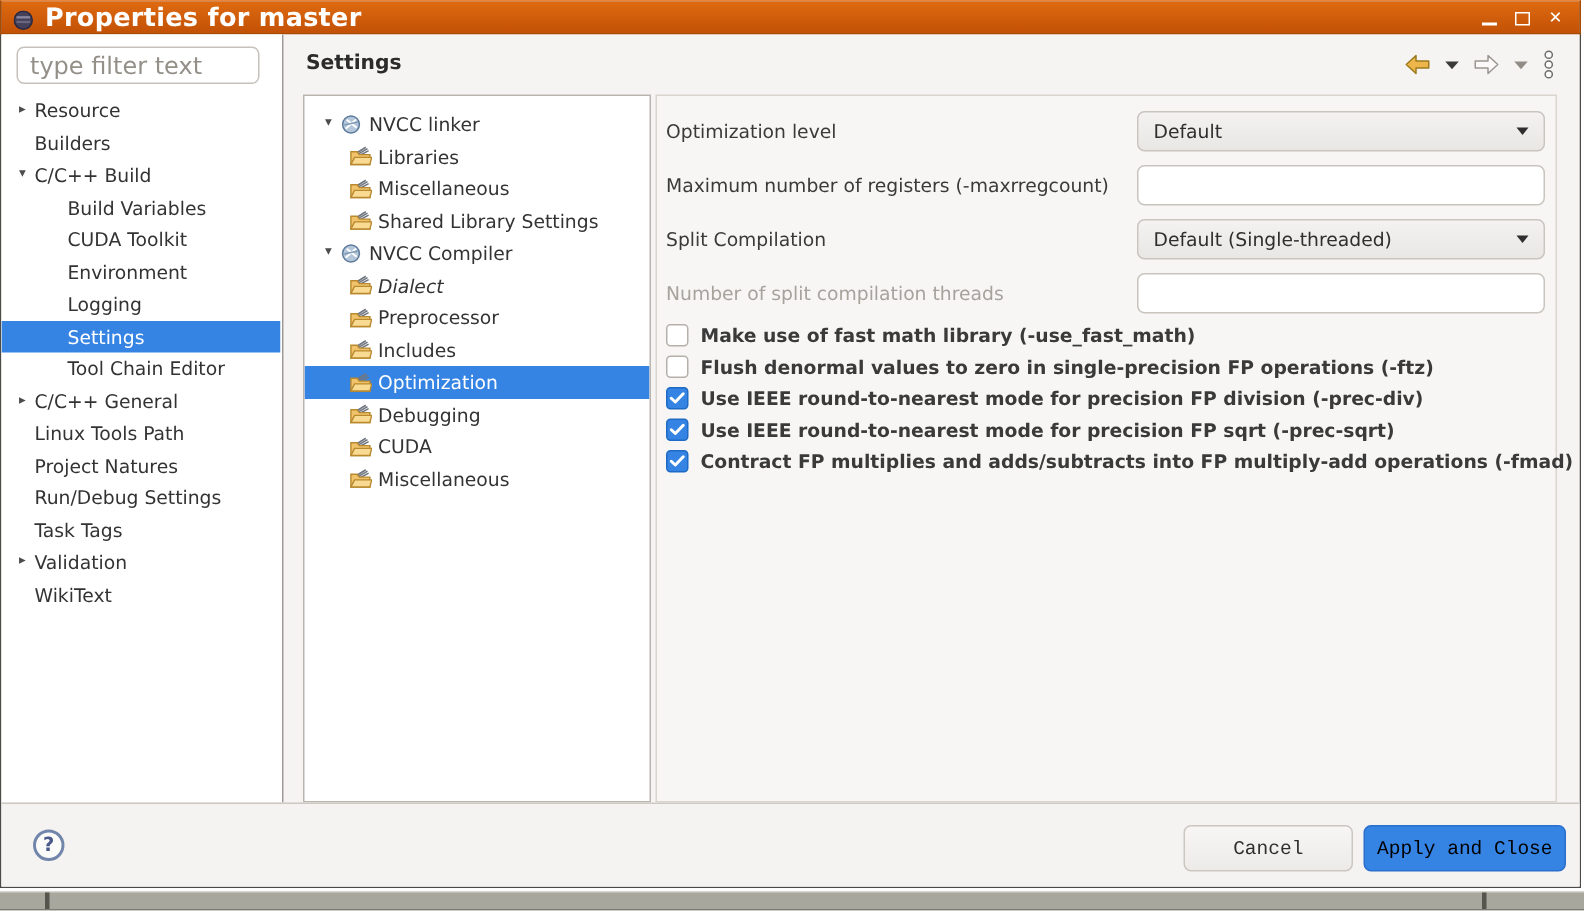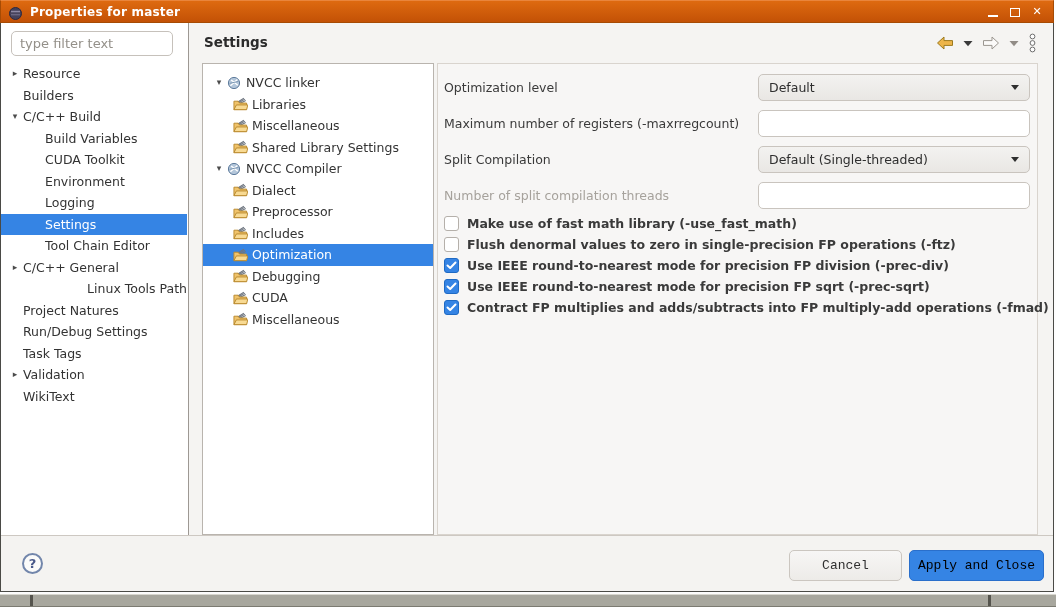--- a/index.html
+++ b/index.html
@@ -9,35 +9,35 @@
   .screen { position:absolute; inset:0; background:#fdfdfd; }
 
   
   .window { position:absolute; left:0; top:0; width:1054px; height:592px;
             border:1px solid #4a4a46; background:#f5f4f2; }
   .titlebar { position:absolute; left:-1px; top:-1px; right:-1px; height:23px;
               background:linear-gradient(#de6a10,#c35106);
               border:1px solid #a64b04; border-top-color:#e9853c;
               display:flex; align-items:center; padding:0 6px; }
   .tb-icon { width:13px; height:13px; margin:0 8px 0 2px; flex:0 0 auto; }
-  .tb-title { color:#ffffff; font-weight:bold; font-size:12px; letter-spacing:.2px; }
+  .tb-title { color:#ffffff; font-weight:bold; font-size:17px; letter-spacing:.2px; }
   .tb-controls { margin-left:auto; display:flex; align-items:center; gap:10px; padding-right:4px; }
   .tb-btn { width:12px; height:12px; position:relative; cursor:pointer; }
   .tb-btn.min::after { content:""; position:absolute; left:1px; right:1px; bottom:1px; height:2px; background:#ffffff; }
   .tb-btn.max::after { content:""; position:absolute; left:1px; right:1px; top:2px; bottom:1px; border:1.5px solid #ffffff; }
   .tb-btn.close { color:#ffffff; font-size:11px; font-weight:bold; line-height:12px; text-align:center; }
 
   .body { position:absolute; left:0; top:22px; right:0; bottom:0; background:#f5f4f2; }
 
   
   .sidebar { position:absolute; left:0; top:0; width:188px; bottom:56px;
              background:#ffffff; border-right:1px solid #9d9893; }
   .filterbox { position:absolute; left:10px; top:8px; width:162px; height:25px;
                border:1px solid #c6c1bb; border-radius:5px; background:#ffffff;
-               font-family:inherit; font-size:13px; color:#3a3a3a; padding:0 8px; outline:none; }
+               font-family:inherit; font-size:16px; color:#3a3a3a; padding:0 8px; outline:none; }
   .filterbox::placeholder { color:#949089; }
   .side-tree { position:absolute; left:0; right:1px; top:40px; bottom:0; overflow:hidden; }
 
   .row { height:21.5px; display:flex; align-items:center; font-size:12.5px; color:#333333; cursor:default; white-space:nowrap; }
   .row.sel { background:#3584e4; color:#ffffff; }
   .expander { width:16px; flex:0 0 16px; font-size:9px; color:#4c4c4c; text-align:center; line-height:1; }
   .row.sel .expander { color:#ffffff; }
   .tree-ico { width:16px; height:14px; flex:0 0 16px; margin-right:3px; display:inline-flex; align-items:center; }
 
   
@@ -150,21 +150,21 @@
               <span>Settings</span>
             </div>
             <div class="row" style="padding-left: 28px;">
               <span class="expander"></span>
               <span>Tool Chain Editor</span>
             </div>
             <div class="row" style="padding-left: 6px;">
               <span class="expander">▸</span>
               <span>C/C++ General</span>
             </div>
-            <div class="row" style="padding-left: 6px; justify-content: flex-end;">
+            <div class="row" style="padding-left: 6px;">
               <span class="expander" style="visibility: hidden;"></span>
               <span>Linux Tools Path</span>
             </div>
             <div class="row" style="padding-left: 6px;">
               <span class="expander" style="visibility: hidden;"></span>
               <span>Project Natures</span>
             </div>
             <div class="row" style="padding-left: 6px;">
               <span class="expander" style="visibility: hidden;"></span>
               <span>Run/Debug Settings</span>
@@ -263,21 +263,21 @@
             <span class="expander">▾</span>
             <span class="tree-ico">
               <svg width="14" height="14" viewBox="0 0 14 14">
                 <circle cx="7" cy="7" r="5.6" fill="#b3c6da" stroke="#5e7b9c"></circle>
                 <path d="M3.4 9.8 L10.4 3.6 M4.2 3.9 L10.8 9.2" stroke="#ffffff" stroke-width="1.3" fill="none"></path>
                 <path d="M2.6 7.4 L11.4 5.4" stroke="#7e99b5" stroke-width="1" fill="none"></path>
               </svg>
             </span>
             <span>NVCC Compiler</span>
           </div>
-          <div class="row" style="padding-left: 30px;">
+          <div class="row" style="padding-left: 30px; font-style: italic;">
             <span class="tree-ico">
               <svg width="15" height="14" viewBox="0 0 16 14">
                 <path d="M3.8 5.6 L11.6 0.8 M5.2 6.2 L12.8 1.8 M6.8 6.8 L13.6 3.2" stroke="#6f7680" stroke-width="1.1"></path>
                 <path d="M1 4 L1 13 L14.5 13 L14.5 6 L7 6 L5.4 4 Z" fill="#f0c36b" stroke="#b9892e"></path>
                 <path d="M1 13 L3.6 8 L15.8 8 L14.5 13 Z" fill="#f8da93" stroke="#b9892e"></path>
               </svg>
             </span>
             <span>Dialect</span>
           </div>
           <div class="row" style="padding-left: 30px;">

